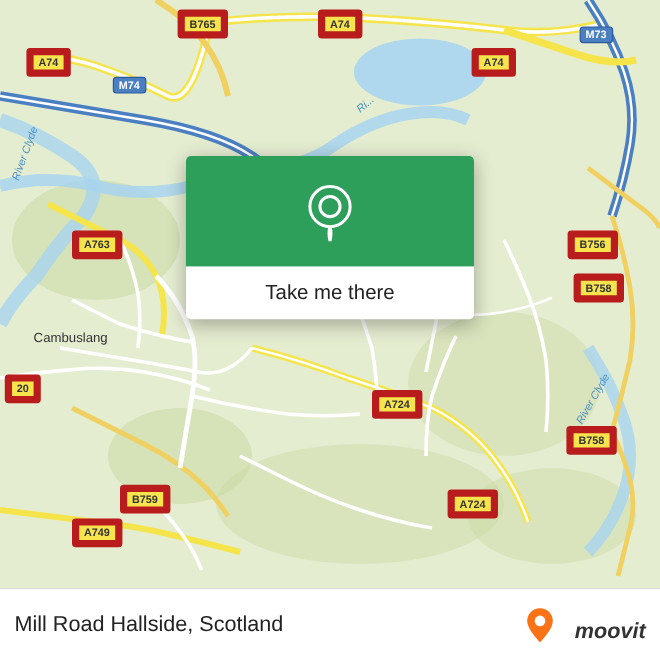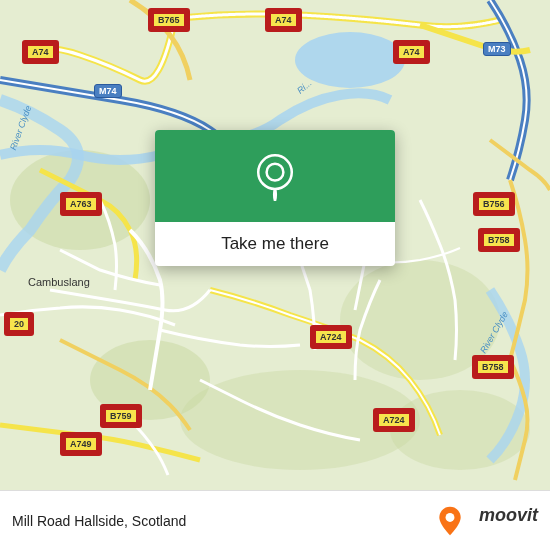--- a/index.html
+++ b/index.html
@@ -82,28 +82,28 @@
       flex-direction: column;
       gap: 2px;
     }
 
     .copyright-text {
       font-size: 10px;
       color: #666;
     }
 
     .location-name {
-      font-size: 14px;
+      font-size: 18px;
       color: #222;
       font-weight: 500;
     }
 
     .moovit-logo {
       display: flex;
-      align-items: flex-start;
+      align-items: flex-end;
       gap: 15px;
     }
 
     .moovit-pin {
       width: 28px;
       height: 32px;
     }
 
     .moovit-text {
       font-size: 18px;
@@ -126,21 +126,20 @@
 
     .road-badge-blue {
       background: #4a7fc1;
       border: 1px solid #2a5a9e;
       color: white;
       border-radius: 3px;
       padding: 1px 4px;
       font-size: 9px;
       font-weight: bold;
       position: absolute;
-      margin-top: 20px;
     }
 
     .place-label {
       position: absolute;
       font-size: 11px;
       color: #333;
       font-weight: 500;
       margin-top: 16px;
     }
 

